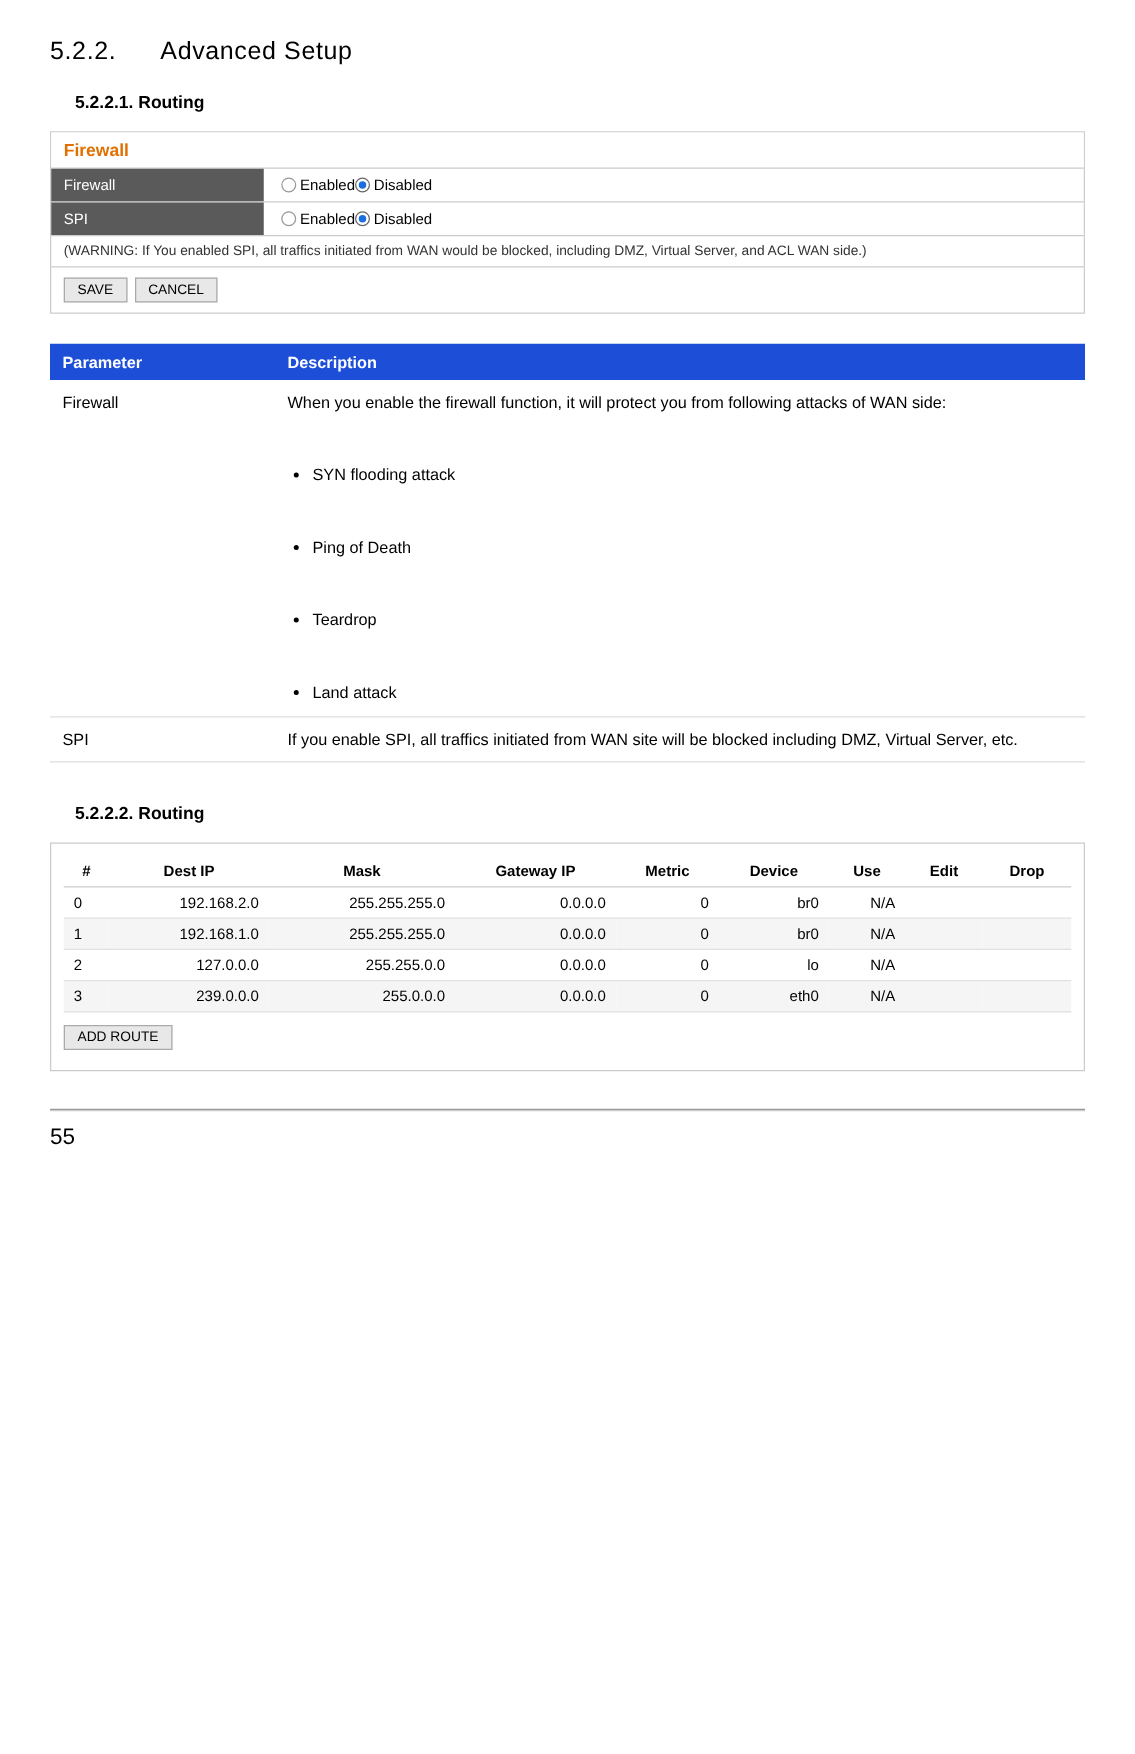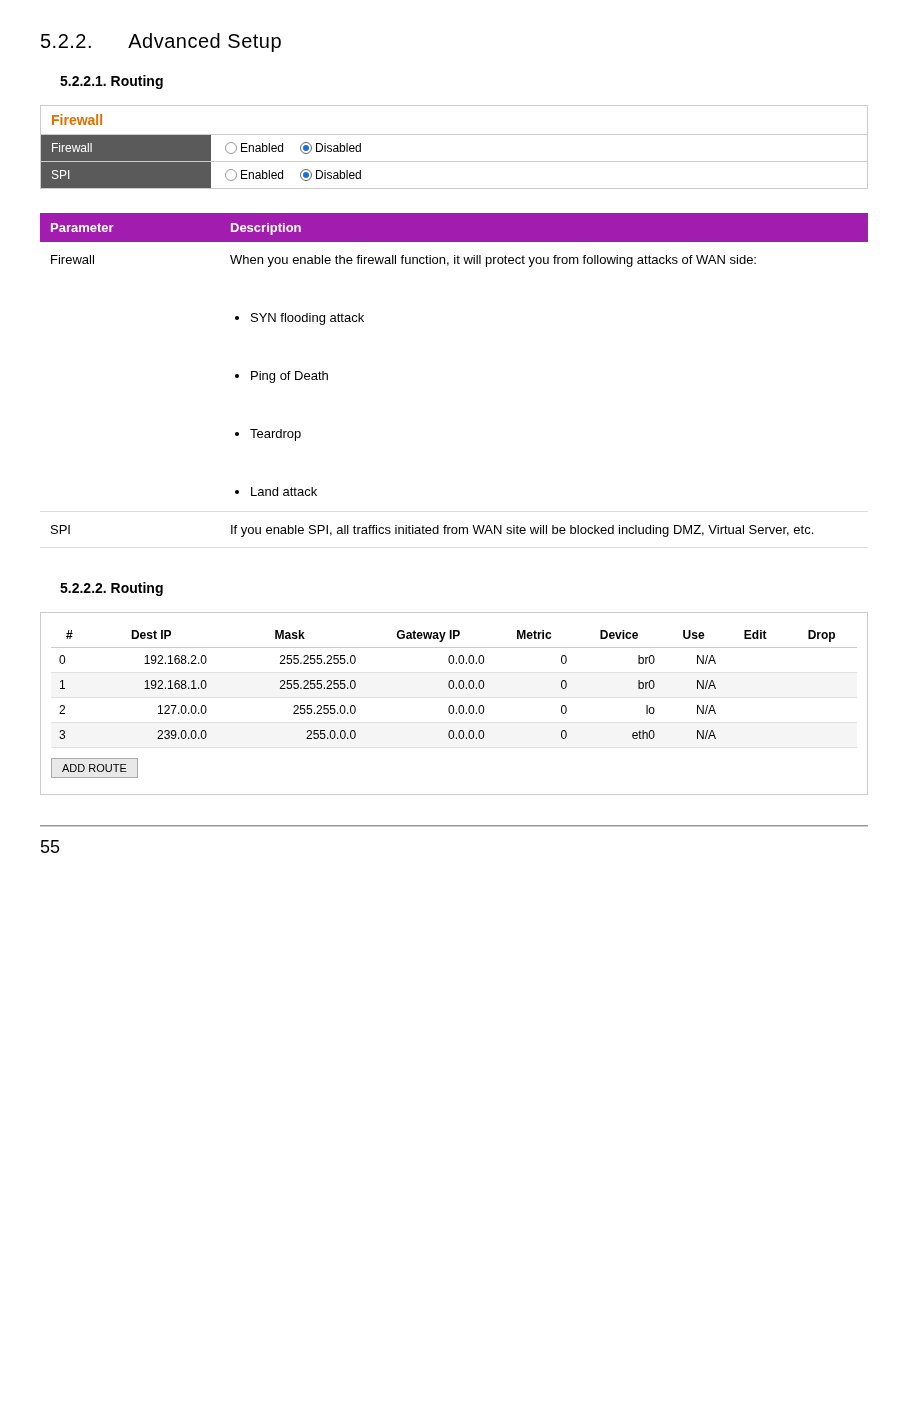--- a/index.html
+++ b/index.html
@@ -65,21 +65,21 @@
       min-width: 170px;
       font-size: 12px;
     }
 
     .ui-box-value {
       padding: 6px 14px;
       flex: 1;
       font-size: 12px;
       display: flex;
       align-items: center;
-      gap: 16px;
+      gap: 0;
     }
 
     .radio-option {
       display: flex;
       align-items: center;
       gap: 3px;
       font-size: 12px;
     }
 
     .radio-circle {
@@ -129,21 +129,21 @@
     }
 
     
     .desc-table {
       width: 100%;
       border-collapse: collapse;
       margin-bottom: 32px;
     }
 
     .desc-table thead tr {
-      background: #a21caf;
+      background: #1d4ed8;
     }
 
     .desc-table thead th {
       color: #fff;
       font-size: 13px;
       font-weight: bold;
       padding: 7px 10px;
       text-align: left;
     }
 
@@ -262,21 +262,26 @@
         <span class="radio-circle"></span>
         <span>Enabled</span>
       </div>
       <div class="radio-option">
         <span class="radio-circle selected"></span>
         <span>Disabled</span>
       </div>
     </div>
   </div>
 
-
+  <div class="warning-row">(WARNING: If You enabled SPI, all traffics initiated from WAN would be blocked, including DMZ, Virtual Server, and ACL WAN side.)</div>
+
+  <div class="button-row">
+    <button class="btn">SAVE</button>
+    <button class="btn">CANCEL</button>
+  </div>
 </div>
 
 <table class="desc-table">
   <thead>
     <tr>
       <th>Parameter</th>
       <th>Description</th>
     </tr>
   </thead>
   <tbody>

